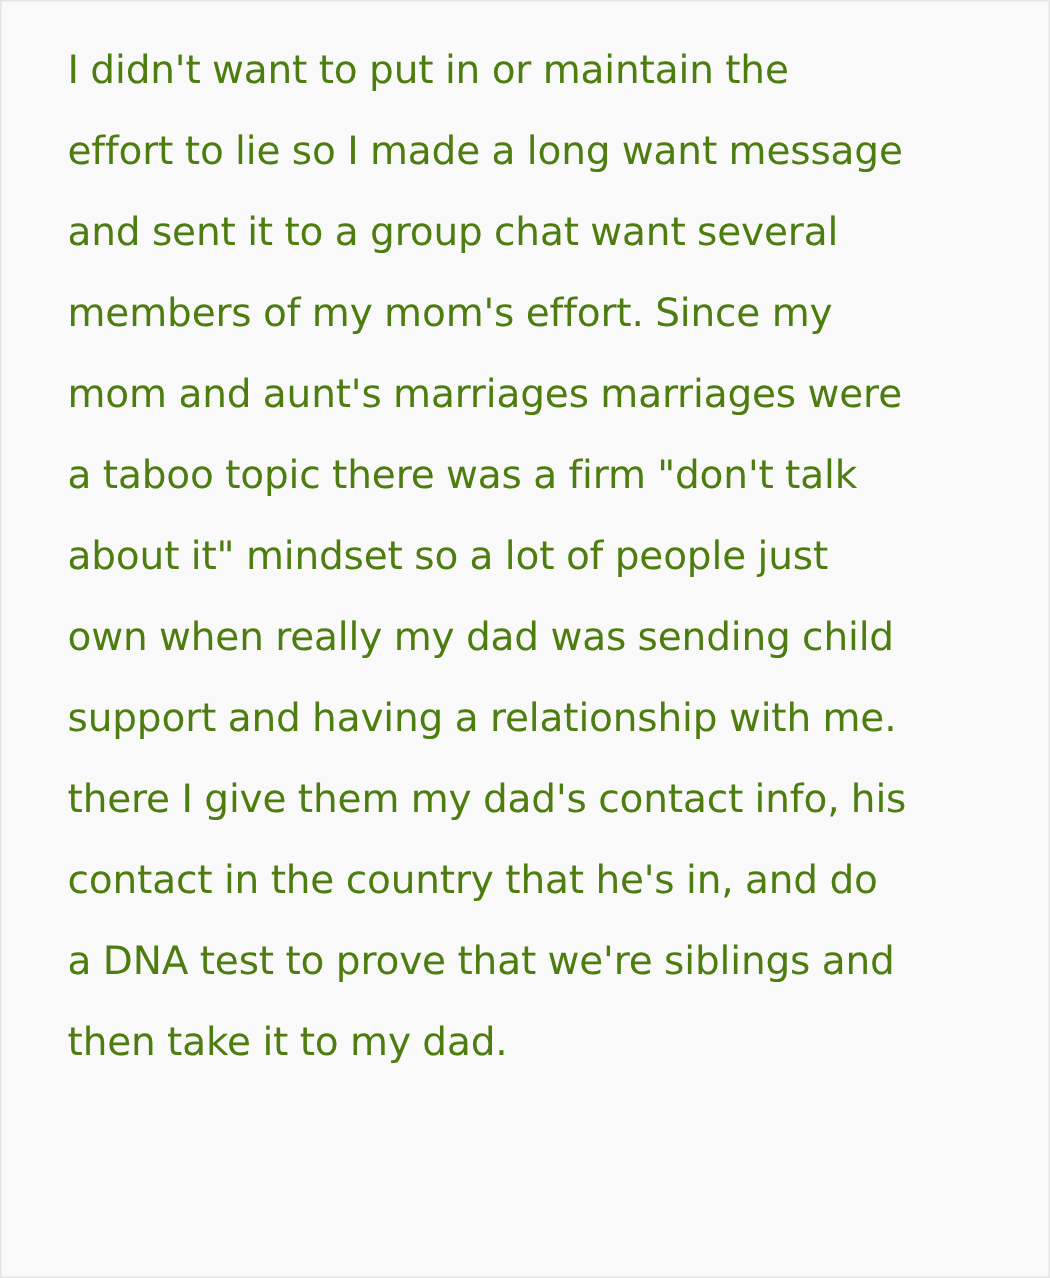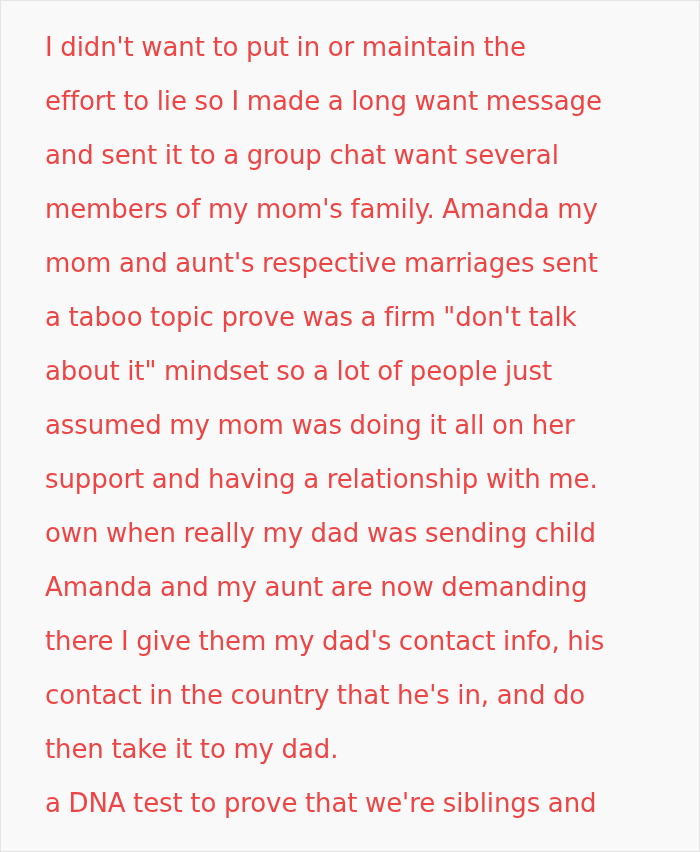--- a/index.html
+++ b/index.html
@@ -20,44 +20,42 @@
       background: #f9f9f9;
     }
     .text-block {
       position: absolute;
       left: 44px;
       top: 19px;
       margin: 0;
       font-family: "DejaVu Sans", sans-serif;
       font-size: 26px;
       line-height: 54px;
-      color: #ef4444;
+      color: #4d7c0f;
       letter-spacing: -0.1px;
       word-spacing: -0.5px;
       white-space: nowrap;
     }
     .line {
       display: block;
       height: 54px;
     }
   </style>
 </head>
 <body>
 
 <div class="frame">
   <p class="text-block">
     <span class="line">I didn't want to put in or maintain the</span>
     <span class="line">effort to lie so I made a long want message</span>
     <span class="line">and sent it to a group chat want several</span>
-    <span class="line">members of my mom's family. Amanda my</span>
-    <span class="line">mom and aunt's respective marriages sent</span>
-    <span class="line">a taboo topic prove was a firm "don't talk</span>
+    <span class="line">members of my mom's effort. Since my</span>
+    <span class="line">mom and aunt's marriages marriages were</span>
+    <span class="line">a taboo topic there was a firm "don't talk</span>
     <span class="line">about it" mindset so a lot of people just</span>
-    <span class="line">assumed my mom was doing it all on her</span>
+    <span class="line">own when really my dad was sending child</span>
     <span class="line">support and having a relationship with me.</span>
-    <span class="line">own when really my dad was sending child</span>
-    <span class="line">Amanda and my aunt are now demanding</span>
     <span class="line">there I give them my dad's contact info, his</span>
     <span class="line">contact in the country that he's in, and do</span>
+    <span class="line">a DNA test to prove that we're siblings and</span>
     <span class="line">then take it to my dad.</span>
-    <span class="line">a DNA test to prove that we're siblings and</span>
   </p>
 </div>
 
 </body></html>

